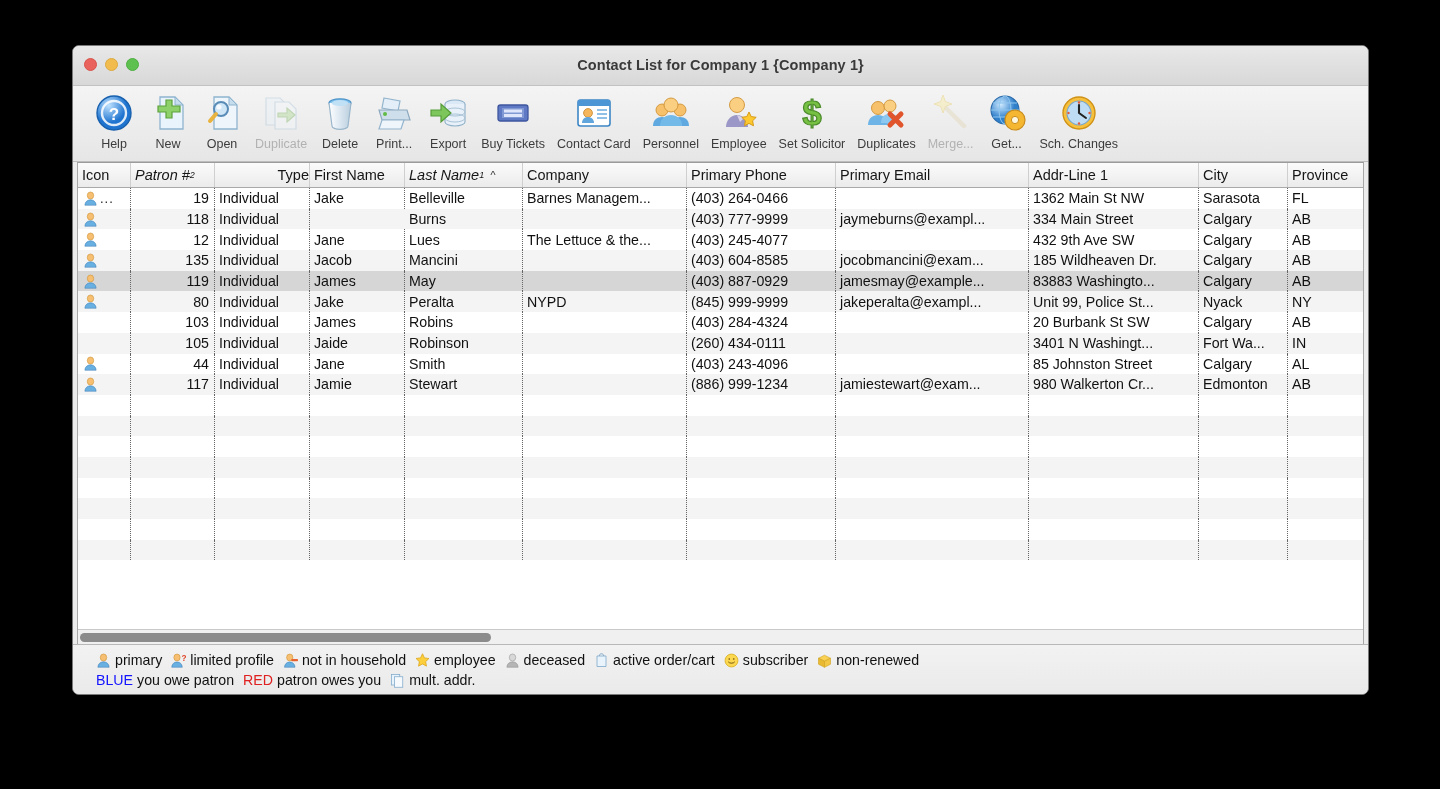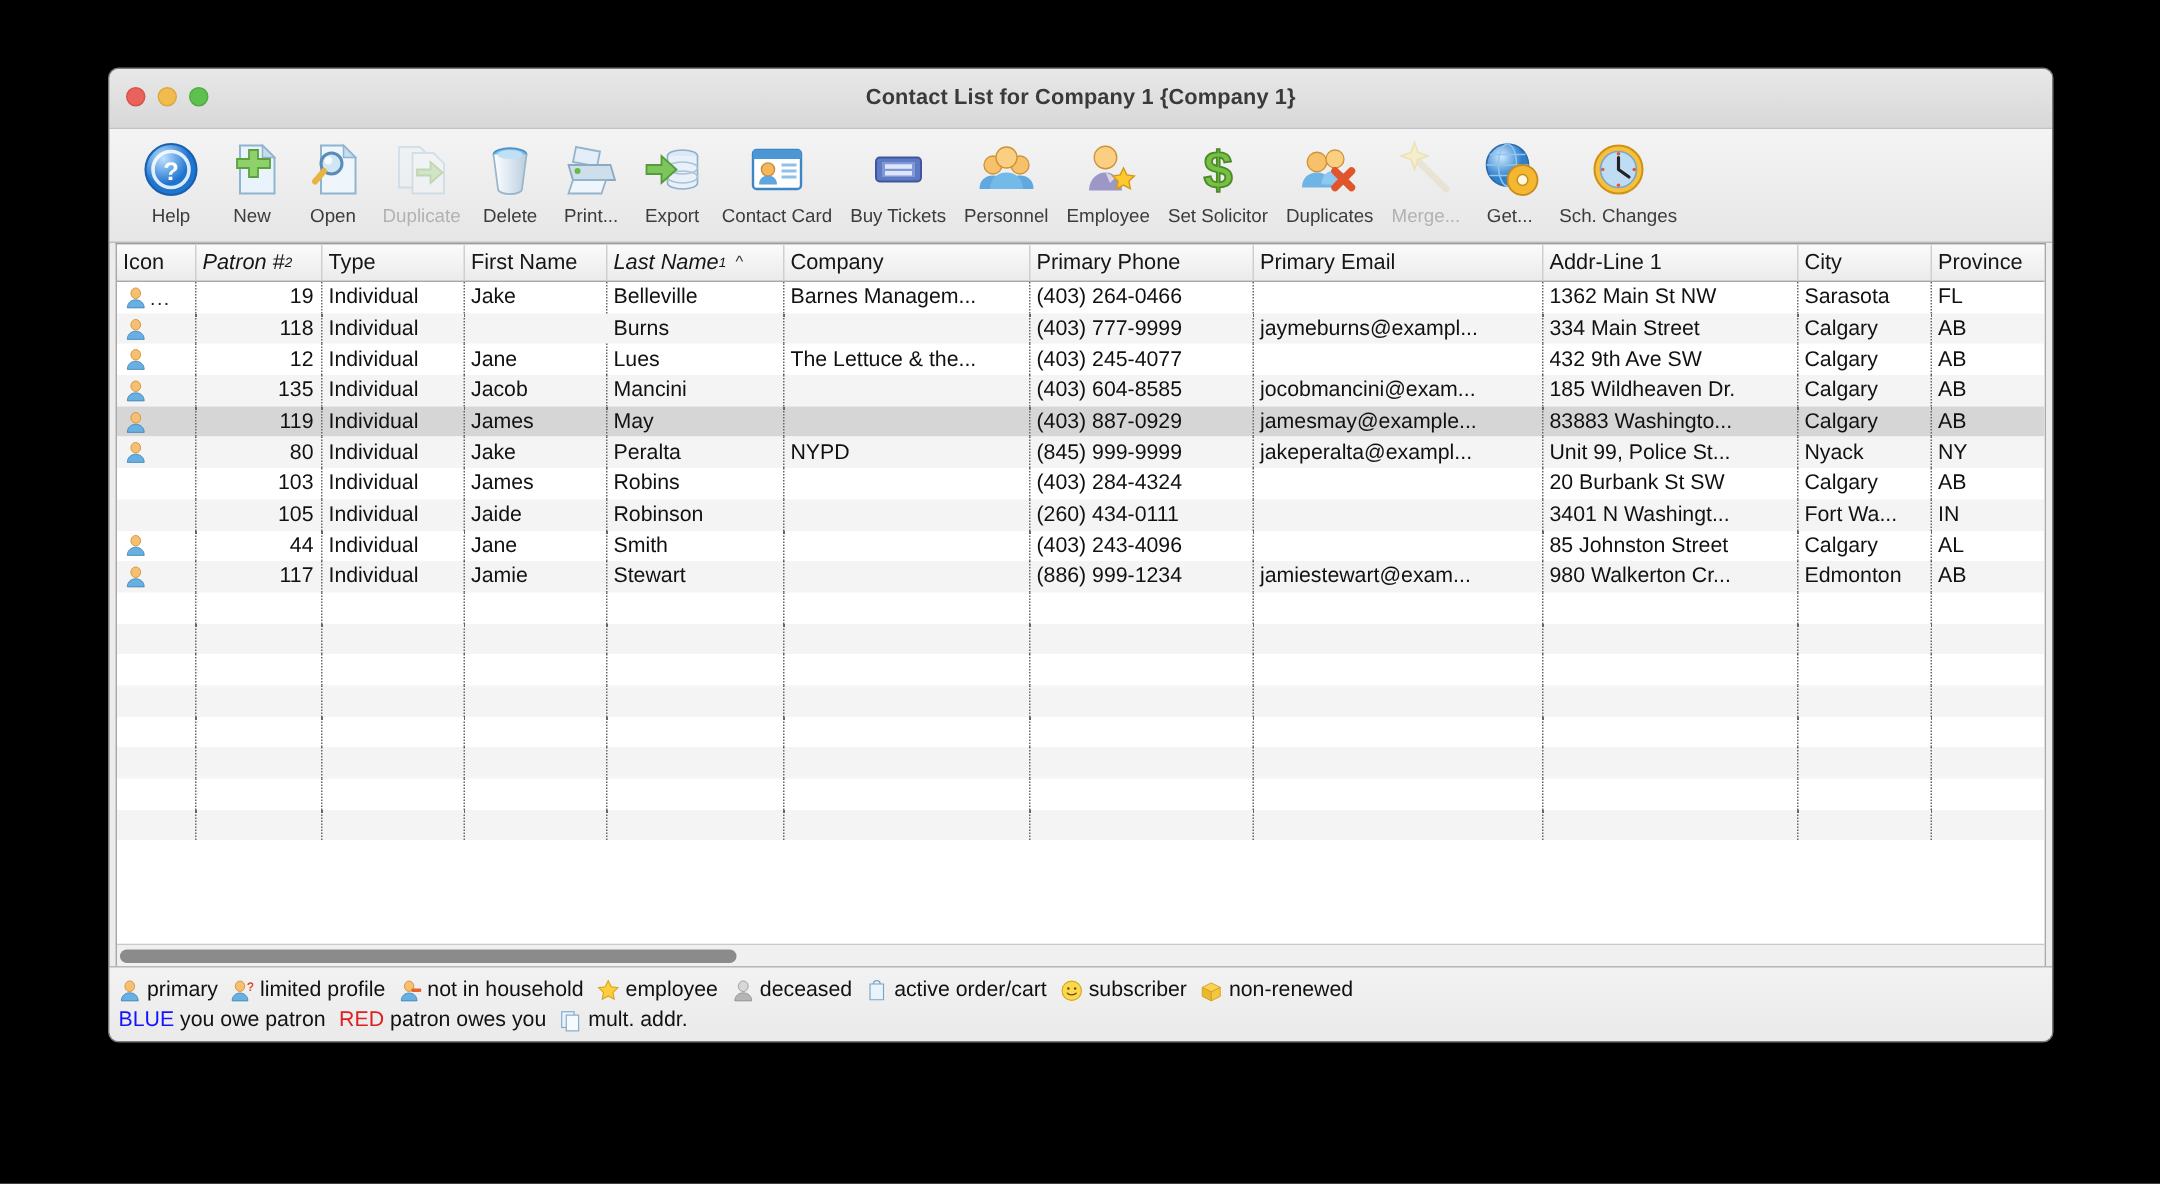--- a/index.html
+++ b/index.html
@@ -168,21 +168,21 @@
     height: 9px; width: 410px; background: #8b8b8b; border-radius: 5px;
   }
   
   .legend {
     flex: none;
     background: linear-gradient(180deg,#f2f2f2 0%, #eaeaea 100%);
     border-top: 1px solid #b8b8b8;
     padding: 5px 4px 4px 6px;
     line-height: 20px;
   }
-  .legend .ln { display: flex; align-items: flex-start; font-size: 14.2px; color: #111; white-space: nowrap; }
+  .legend .ln { display: flex; align-items: flex-start; font-size: 14.2px; color: #111; white-space: nowrap; margin-left: 17px; }
   .legend .item { display: inline-flex; align-items: center; margin-right: 9px; gap: 4px; }
   .statusbar {
     flex: none; height: 26px;
     background: linear-gradient(180deg,#ececec 0%, #e2e2e2 100%);
     border-top: 1px solid #b8b8b8;
     display: flex; align-items: center;
     padding-left: 7px;
     font-size: 13.5px; color: #1a1a1a;
   }
   svg { display: block; }
@@ -286,41 +286,41 @@
             <ellipse cx="28" cy="20" rx="10" ry="4" fill="none" stroke="#a9c3d6" stroke-width="1"></ellipse>
             <ellipse cx="28" cy="26" rx="10" ry="4" fill="none" stroke="#a9c3d6" stroke-width="1"></ellipse>
             <path d="M4 18h10v-6l10 9-10 9v-6H4z" fill="#7cc65b" stroke="#569b3a" stroke-width="1.2"></path>
           </svg>
         </div>
         <div class="tblabel">Export</div>
       </div>
       <div class="tbitem">
         <div class="tbicon">
           <svg width="42" height="42" viewBox="0 0 42 42">
+            <rect x="6" y="13" width="30" height="16" rx="2.5" fill="#5f79c4" stroke="#3e569e" stroke-width="1.3"></rect>
+            <rect x="10" y="16" width="22" height="10" fill="#8fa6dd" opacity=".7"></rect>
+            <rect x="12" y="17.5" width="18" height="3" fill="#dfe6fb"></rect>
+            <rect x="12" y="22" width="18" height="3" fill="#dfe6fb"></rect>
+          </svg>
+        </div>
+        <div class="tblabel">Buy Tickets</div>
+      </div>
+      <div class="tbitem">
+        <div class="tbicon">
+          <svg width="42" height="42" viewBox="0 0 42 42">
             <rect x="5" y="8" width="32" height="26" rx="2.5" fill="#ffffff" stroke="#3d86c6" stroke-width="1.6"></rect>
             <rect x="5" y="8" width="32" height="6" fill="#4d96d6"></rect>
             <circle cx="15" cy="21" r="4.4" fill="#f5b65c" stroke="#c98c33" stroke-width=".9"></circle>
             <path d="M9 31c0-4 3-6 6-6s6 2 6 6z" fill="#61a5dd"></path>
             <rect x="24" y="17" width="10" height="2" fill="#8fc1e8"></rect>
             <rect x="24" y="21" width="10" height="2" fill="#8fc1e8"></rect>
             <rect x="24" y="25" width="10" height="2" fill="#8fc1e8"></rect>
           </svg>
         </div>
         <div class="tblabel">Contact Card</div>
-      </div>
-      <div class="tbitem">
-        <div class="tbicon">
-          <svg width="42" height="42" viewBox="0 0 42 42">
-            <rect x="6" y="13" width="30" height="16" rx="2.5" fill="#5f79c4" stroke="#3e569e" stroke-width="1.3"></rect>
-            <rect x="10" y="16" width="22" height="10" fill="#8fa6dd" opacity=".7"></rect>
-            <rect x="12" y="17.5" width="18" height="3" fill="#dfe6fb"></rect>
-            <rect x="12" y="22" width="18" height="3" fill="#dfe6fb"></rect>
-          </svg>
-        </div>
-        <div class="tblabel">Buy Tickets</div>
       </div>
       <div class="tbitem">
         <div class="tbicon">
           <svg width="42" height="42" viewBox="0 0 42 42">
             <circle cx="12" cy="18" r="6" fill="#f7c06a" stroke="#cf9337" stroke-width=".9"></circle>
             <path d="M3 34c0-6 4-9 9-9s9 3 9 9z" fill="#5fa9e0"></path>
             <circle cx="30" cy="18" r="6" fill="#f7c06a" stroke="#cf9337" stroke-width=".9"></circle>
             <path d="M21 34c0-6 4-9 9-9s9 3 9 9z" fill="#5fa9e0"></path>
             <circle cx="21" cy="13" r="7" fill="#fbcf82" stroke="#cf9337" stroke-width=".9"></circle>
             <path d="M10 34c0-7 5-11 11-11s11 4 11 11z" fill="#74bae9"></path>
@@ -405,21 +405,21 @@
 
   <div class="tablewrap">
     <div class="thead" id="thead">
         <div class="th" style="width: 53px;">
           <span>Icon</span>
         </div>
         <div class="th ital" style="width: 84px;">
           <span>Patron #</span>
           <span class="sup">2</span>
         </div>
-        <div class="th" style="width: 95px;">
+        <div class="th" style="width: 95px; justify-content: flex-end;">
           <span>Type</span>
         </div>
         <div class="th" style="width: 95px;">
           <span>First Name</span>
         </div>
         <div class="th ital" style="width: 118px;">
           <span>Last Name</span>
           <span class="sup">1</span>
           <span class="caret-up">^</span>
         </div>

